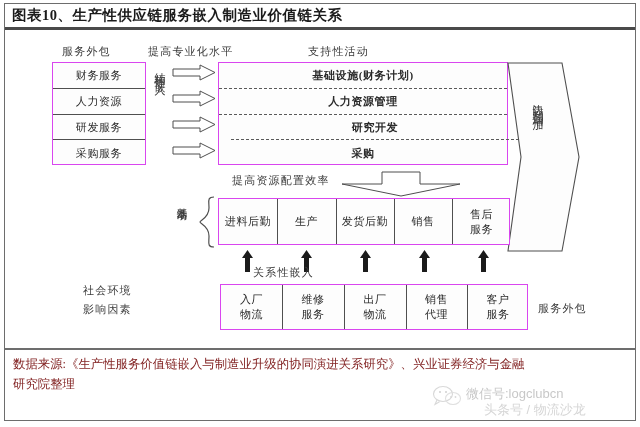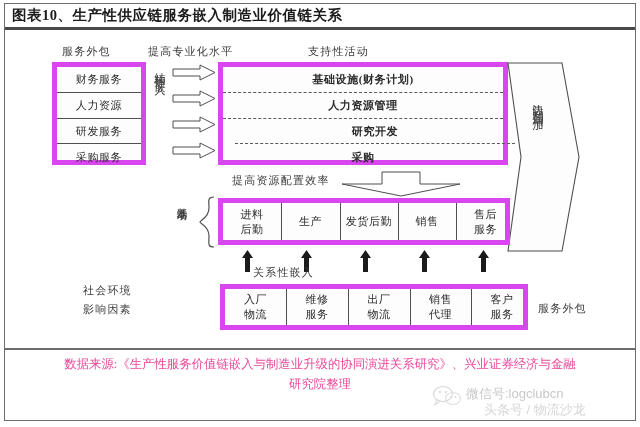--- a/index.html
+++ b/index.html
@@ -29,34 +29,34 @@
     background:#4a4a4a;
   }
 
   
   .src-rule{
     position:absolute;left:5px;top:348px;width:630px;height:2px;
     background:#6d6d6d;
   }
   .src-note{
     position:absolute;left:13px;top:354px;width:614px;
-    font-size:12.4px;line-height:20px;color:#ec4899;text-align:center;
+    font-size:12.4px;line-height:20px;color:#7f1d1d;
   }
   .src-note .l2{display:block;}
 
   
   .lbl{
     position:absolute;font-size:11px;color:#3a3a3a;white-space:nowrap;
     letter-spacing:1.2px;
   }
 
   
   .box{
     position:absolute;box-sizing:border-box;
-    border:5px solid #d946ef;background:#fdfdfd;
+    border:1px solid #d946ef;background:#fdfdfd;
   }
   .cell{
     position:absolute;box-sizing:border-box;
     display:flex;align-items:center;justify-content:center;
     text-align:center;font-size:11px;color:#2b2b2b;line-height:14px;
     letter-spacing:.6px;
   }
   .cell.two{line-height:15px;}
 
   
@@ -168,21 +168,21 @@
       <path d="M16,1 C9,1 11,5 11,12 C11,22 2,24 2,26 C2,28 11,30 11,40 C11,47 9,51 16,51" fill="none" stroke="#4f4f4f" stroke-width="1.2"></path>
     </svg>
   </div>
 
   <div class="box" id="primary-block">
     <div class="vline" style="left:58px;"></div>
     <div class="vline" style="left:117px;"></div>
     <div class="vline" style="left:175px;"></div>
     <div class="vline" style="left:233px;"></div>
 
-    <div class="cell two" style="left:0;top:0;width:58px;height:100%;flex-direction:column;">
+    <div class="cell two" style="left:0;top:0;width:58px;height:100%;flex-direction:row;">
       <span>进料</span>
       <span>后勤</span>
     </div>
     <div class="cell two" style="left:58px;top:0;width:59px;height:100%;flex-direction:column;">
       <span>生产</span>
       <span></span>
     </div>
     <div class="cell two" style="left:117px;top:0;width:58px;height:100%;flex-direction:row;">
       <span>发货</span>
       <span>后勤</span>

